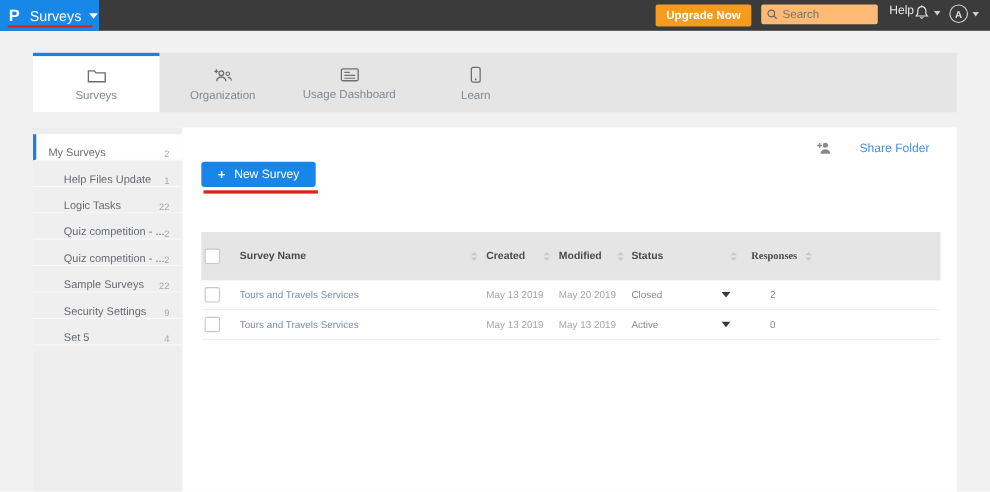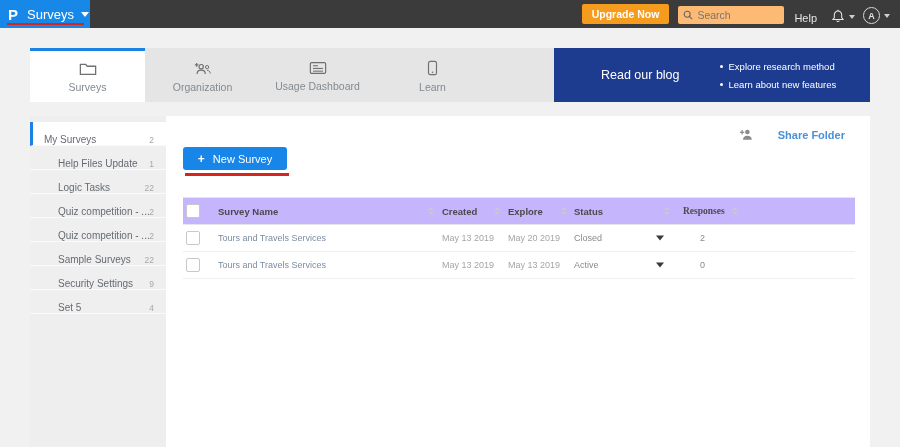--- a/index.html
+++ b/index.html
@@ -16,35 +16,35 @@
     background:#3b3b3b; display:flex; align-items:center;
   }
   .logo-box {
     position:relative; width:90px; height:28px; background:#1787e8;
     display:flex; align-items:center; padding-left:8px; cursor:pointer;
   }
   .logo-p { color:#fff; font-size:15px; font-weight:bold; }
   .logo-label { color:#fff; font-size:13px; margin-left:9px; }
   .caret { width:0; height:0; border-left:4px solid transparent; border-right:4px solid transparent; border-top:5px solid #fff; margin-left:7px; }
   .red-line-top { position:absolute; left:7px; bottom:3px; width:77px; height:2px; background:#d6251c; }
-  .topbar-right { margin-left:auto; display:flex; align-items:flex-end; padding-right:10px; }
+  .topbar-right { margin-left:auto; display:flex; align-items:flex-start; padding-right:10px; }
   .upgrade-btn {
     background:#f59b1e; color:#fff; font-size:10.5px; font-weight:bold;
     padding:4px 10px; border-radius:2px; border:none; cursor:pointer; margin-right:9px;
     font-family:"Liberation Sans", sans-serif;
   }
   .searchbox {
     width:106px; height:18px; background:#fdba74; border-radius:2px;
     display:flex; align-items:center; padding:0 5px; margin-right:10px;
   }
   .searchbox input {
     border:none; outline:none; width:100%; font-size:10.5px; color:#555;
     background:transparent; margin-left:4px; font-family:"Liberation Sans", sans-serif;
   }
-  .help-link { color:#e6e6e6; font-size:11px; margin-right:14px; cursor:pointer; }
+  .help-link { color:#e6e6e6; font-size:11px; margin-right:0; cursor:pointer; }
   .bell-wrap { display:flex; align-items:center; margin-right:8px; cursor:pointer; }
   .small-caret { width:0; height:0; border-left:3.5px solid transparent; border-right:3.5px solid transparent; border-top:4px solid #cfcfcf; margin-left:4px; }
   .avatar-wrap { display:flex; align-items:center; cursor:pointer; }
   .avatar {
     width:17px; height:17px; border:1.5px solid #d8d8d8; border-radius:50%;
     color:#e0e0e0; font-size:9px; font-weight:bold; display:flex; align-items:center; justify-content:center;
   }
   
   #tabstrip {
     position:absolute; left:30px; top:48px; width:840px; height:54px;
@@ -71,36 +71,36 @@
   #sidebar { width:136px; height:100%; background:#eeeeee; padding-top:6px; flex:none; }
   .side-item {
     height:24px; display:flex; align-items:flex-end; padding:0 12px 0 28px;
     border-bottom:1px solid #fafafa; cursor:pointer; background:#efefef;
   }
   .side-item .si-label { font-size:10px; color:#666b72; flex:1; white-space:nowrap; overflow:hidden; }
   .side-item .si-count { font-size:8.5px; color:#a8a8a8; }
   .side-item.active { background:#fff; border-left:3px solid #1a82e2; padding-left:11px; }
   
   #main { flex:1; position:relative; background:#fff; }
-  .share-folder { position:absolute; top:12px; right:25px; display:flex; align-items:center; gap:24px; cursor:pointer;font-weight:bold; }
+  .share-folder { position:absolute; top:12px; right:25px; display:flex; align-items:center; gap:24px; cursor:pointer; }
   .share-label { color:#4a90d9; font-size:11px; }
   .new-survey-btn {
     position:absolute; left:17px; top:31px; width:104px; height:23px;
     background:#1886e8; border:none; border-radius:3px; color:#fff;
     display:flex; align-items:center; justify-content:center; gap:8px;
     cursor:pointer; font-family:"Liberation Sans", sans-serif;
   }
   .ns-plus { font-size:12px; font-weight:bold; }
   .ns-label { font-size:11px; }
   .red-line-main { position:absolute; left:19px; top:57px; width:104px; height:3px; background:#d6251c; }
   
   .table { position:absolute; left:17px; right:15px; top:81px; }
   .thead {
-    position:relative; height:28px; background:#c4b5fd;
-    border-top:1px solid #e6e6e6; border-bottom:1px solid #e6e6e6;
+    position:relative; height:44px; background:#e5e5e5;
+    border-top:1px solid #e6e6e6; border-bottom:1px solid #e6e6e6;margin-top:14px;
   }
   .trow { position:relative; height:27px; border-bottom:1px solid #efefef; background:#fff; }
   .cell { position:absolute; top:50%; transform:translateY(-50%); white-space:nowrap; }
   .h-text { font-size:9.5px; font-weight:bold; color:#4a4a4a; }
   .b-name { font-size:9px; color:#7b8ca3; cursor:pointer; }
   .b-date { font-size:9px; color:#a5a5a5; }
   .b-status { font-size:9px; color:#8a8a8a; }
   .b-resp { font-size:9px; color:#8a8a8a; }
   .c-cb { left:3px; } .c-name { left:35px; }
   .c-created { left:259px; } .c-modified { left:325px; }
@@ -192,33 +192,20 @@
   </div>
   <div class="tab">
     <span style="display:flex;">
       <svg width="11" height="16" viewBox="0 0 12 18">
           <rect x="1.5" y="1.5" width="9" height="15" rx="2" fill="none" stroke="#6f6f6f" stroke-width="1.3"></rect>
           <circle cx="6" cy="13.8" r="0.9" fill="#6f6f6f"></circle>
         </svg>
     </span>
     <span class="tab-label">Learn</span>
   </div>
-  <div class="blog-panel">
-    <span class="blog-title">Read our blog</span>
-    <div class="blog-bullets">
-      <div class="bullet-row">
-        <span class="bullet-dot"></span>
-        <span class="bullet-text">Explore research method</span>
-      </div>
-      <div class="bullet-row">
-        <span class="bullet-dot"></span>
-        <span class="bullet-text">Learn about new features</span>
-      </div>
-    </div>
-  </div>
 </div>
 
 <div id="card">
 
   <div id="sidebar">
     <div class="side-item active">
       <span class="si-label">My Surveys</span>
       <span class="si-count">2</span>
     </div>
     <div class="side-item">
@@ -280,21 +267,21 @@
         <span class="cell c-name h-text">Survey Name</span>
         <span class="cell s-created sort-icon">
             <i class="up"></i>
             <i class="dn"></i>
           </span>
         <span class="cell c-created h-text">Created</span>
         <span class="cell s-modified sort-icon">
             <i class="up"></i>
             <i class="dn"></i>
           </span>
-        <span class="cell c-modified h-text">Explore</span>
+        <span class="cell c-modified h-text">Modified</span>
         <span class="cell s-status sort-icon">
             <i class="up"></i>
             <i class="dn"></i>
           </span>
         <span class="cell c-status h-text">Status</span>
         <span class="cell s-resp sort-icon">
             <i class="up"></i>
             <i class="dn"></i>
           </span>
         <span class="cell c-resp-h h-text">Responses</span>

